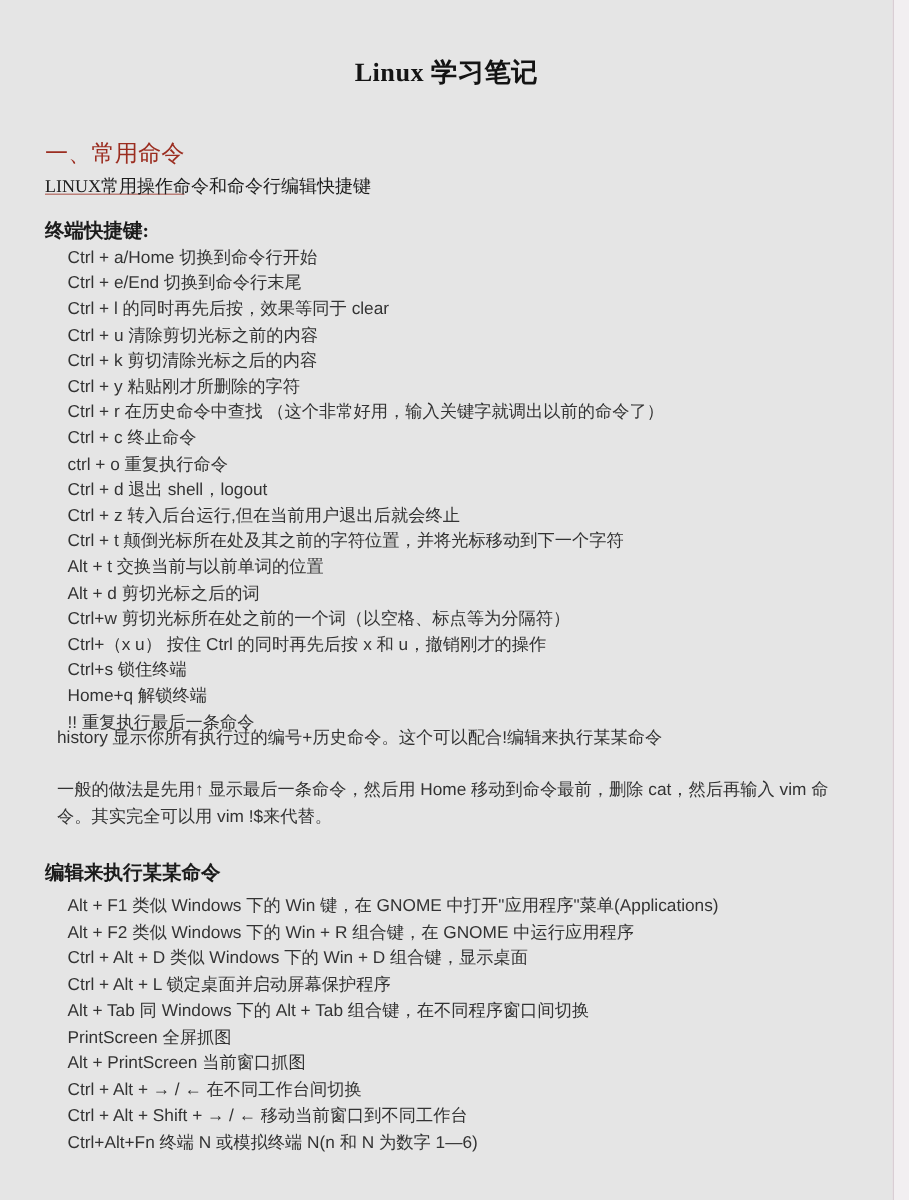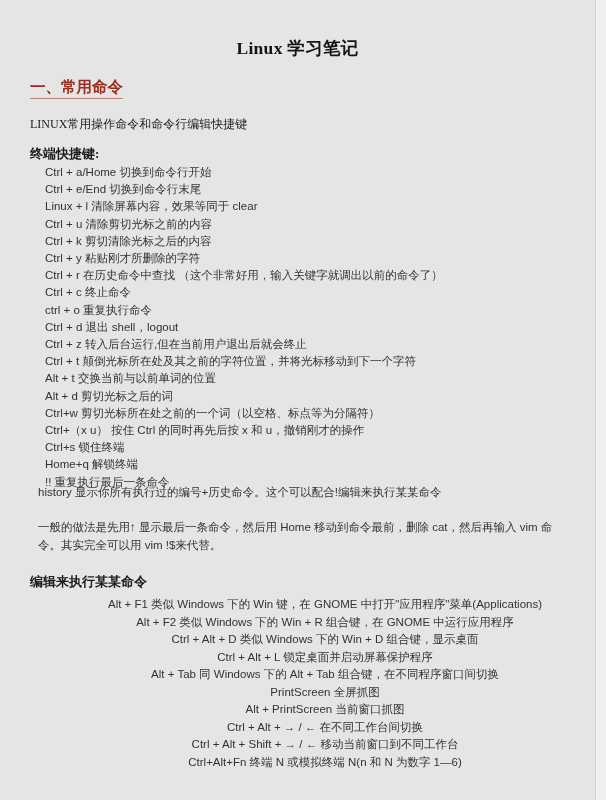--- a/index.html
+++ b/index.html
@@ -25,24 +25,24 @@
     width: 10px; height: 800px; background: #f2eff1;
   }
   .doc-title {
     position: absolute; top: 36px; left: 0; width: 595px;
     text-align: center;
     font-family: "Liberation Serif", "DejaVu Serif", serif;
     font-weight: bold; font-size: 17.5px; line-height: 24px;
     color: #141414; letter-spacing: 0.3px;
   }
   .h1 {
-    position: absolute; top: 76px; left: 30px;
-    font-weight: bold; font-size: 15.5px; line-height: 21px;
+    position: absolute; top: 92px; left: 30px;
+    font-weight: normal; font-size: 15.5px; line-height: 21px;
     color: #9b2d20;
-    padding-bottom: 1px;
+    padding-bottom: 16px;
     border-bottom: 1px solid rgba(155, 45, 32, 0.55);
   }
   .sub-heading {
     position: absolute; top: 116px; left: 30px;
     font-family: "Liberation Serif", "DejaVu Serif", serif;
     font-weight: normal; font-size: 12px; line-height: 16px;
     color: #1c1c1c;
   }
   .sec-heading {
     position: absolute; left: 30px;
@@ -51,21 +51,21 @@
     color: #1c1c1c;
   }
   .sec-terminal { top: 145px; }
   .sec-gnome { top: 573px; }
   .list { position: absolute; width: 560px; }
   .list-terminal { top: 164px; left: 45px; }
   .list-terminal .line { line-height: 17.2px; }
   .list-terminal-tail { top: 484px; left: 38px; }
   .list-terminal-tail .line { line-height: 17.5px; }
   .list-gnome { top: 596px; left: 45px; }
-  .list-gnome .line { line-height: 17.5px; text-align: center; }
+  .list-gnome .line { line-height: 17.5px; }
   .line {
     font-size: 11.5px; color: #333333;
     white-space: nowrap;
   }
   .para {
     position: absolute; top: 519px; left: 38px; width: 552px;
   }
   .para .line { line-height: 17.5px; }
   .b { font-weight: bold; color: #2b2b2b; }
 </style>
@@ -78,21 +78,21 @@
 
   <div class="h1">一、常用命令</div>
 
   <div class="sub-heading">LINUX常用操作命令和命令行编辑快捷键</div>
 
   <div class="sec-heading sec-terminal">终端快捷键:</div>
 
   <div class="list list-terminal">
       <div class="line">Ctrl + a/Home  切换到命令行开始</div>
       <div class="line">Ctrl + e/End  切换到命令行末尾</div>
-      <div class="line">Linux + l 清除屏幕内容，效果等同于 clear</div>
+      <div class="line">Ctrl + l 的同时再先后按，效果等同于 clear</div>
       <div class="line">Ctrl + u 清除剪切光标之前的内容</div>
       <div class="line">Ctrl + k 剪切清除光标之后的内容</div>
       <div class="line">Ctrl + y 粘贴刚才所删除的字符</div>
       <div class="line">Ctrl + r 在历史命令中查找 （这个非常好用，输入关键字就调出以前的命令了）</div>
       <div class="line">Ctrl + c 终止命令</div>
       <div class="line">ctrl + o 重复执行命令</div>
       <div class="line">Ctrl + d 退出 shell，logout</div>
       <div class="line">Ctrl + z 转入后台运行,但在当前用户退出后就会终止</div>
       <div class="line">Ctrl + t 颠倒光标所在处及其之前的字符位置，并将光标移动到下一个字符</div>
       <div class="line">Alt + t 交换当前与以前单词的位置</div>

